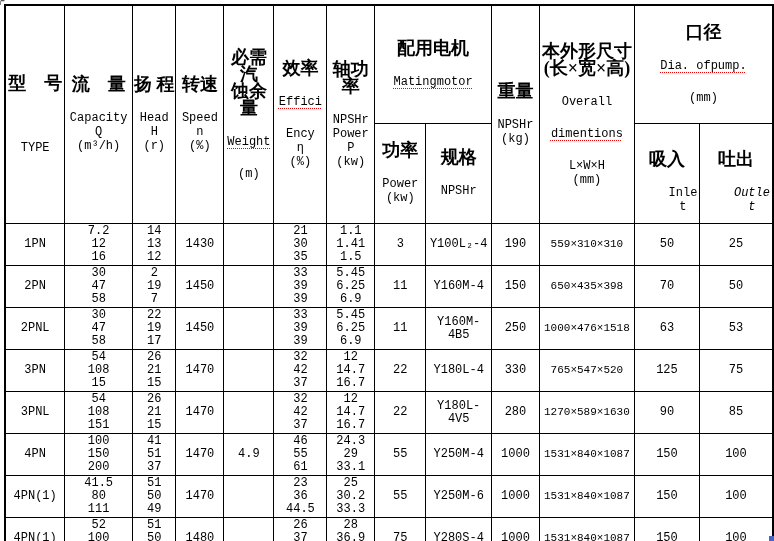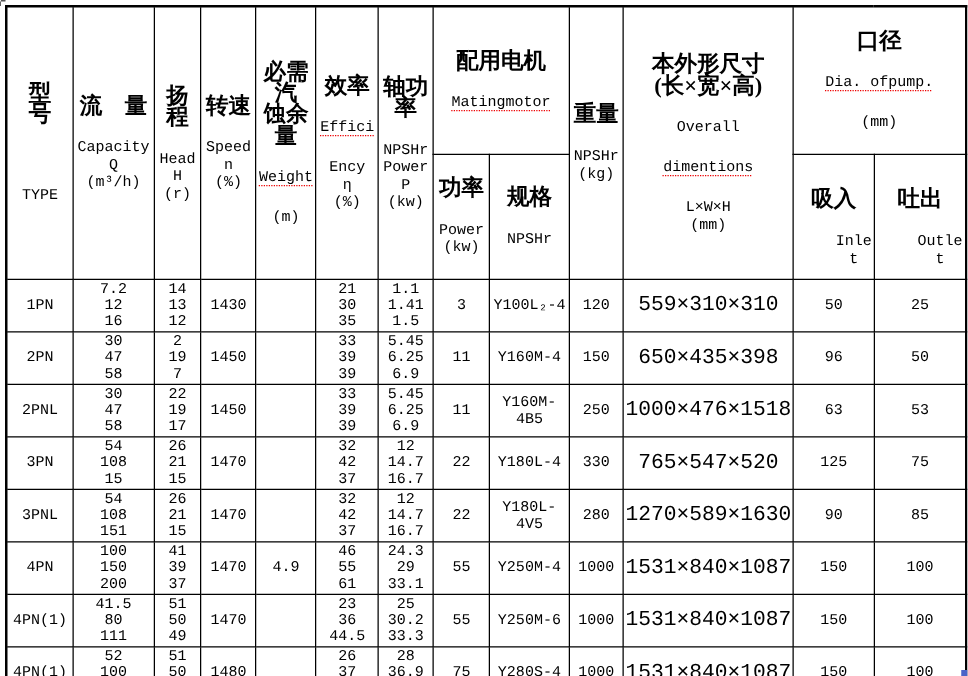--- a/index.html
+++ b/index.html
@@ -18,34 +18,34 @@
     padding:0 1px;
     text-align:center;vertical-align:middle;
     white-space:pre-line;
     font-weight:normal;
     overflow:hidden;
   }
   td{
     font-family:"Liberation Mono","DejaVu Sans Mono",monospace;
     font-size:12px;line-height:13px;height:41px;
   }
-  td.dims{font-size:17px;}
+  td.dims{font-size:11px;}
   .zh{font-size:18px;line-height:17px;font-family:"Liberation Serif","DejaVu Serif",serif;font-weight:bold;}
   .en{font-size:12px;line-height:14px;font-family:"Liberation Mono","DejaVu Sans Mono",monospace;}
   .sq{
     text-decoration:underline dotted #e00;
     text-underline-offset:3px;
     text-decoration-thickness:1px;
   }
   .gap{height:13px;}
   tr.h1{height:34px;}
   tr.h2{height:49px;}
   .brk{display:inline-block;word-break:break-all;margin-left:32px;}
   .w30{width:30px;}
-  .w38{width:38px;}
+  .w38{width:38px;font-style:italic;}
   .move-handle{
     position:absolute;left:-5px;top:-5px;width:12px;height:12px;
     color:#555;font-size:12px;line-height:12px;overflow:hidden;
   }
   .resize-handle{
     position:absolute;left:769px;top:536px;width:5px;height:5px;
     background:#4a63c8;
   }
 </style>
 </head>
@@ -169,21 +169,21 @@
       <td>1430</td>
       <td></td>
       <td>21
 30
 35</td>
       <td>1.1
 1.41
 1.5</td>
       <td>3</td>
       <td>Y100L₂-4</td>
-      <td>120</td>
+      <td>190</td>
       <td class="dims">559×310×310</td>
       <td>50</td>
       <td>25</td>
     </tr>
     <tr>
       <td>2PN</td>
       <td>30
 47
 58</td>
       <td>2
@@ -194,21 +194,21 @@
       <td>33
 39
 39</td>
       <td>5.45
 6.25
 6.9</td>
       <td>11</td>
       <td>Y160M-4</td>
       <td>150</td>
       <td class="dims">650×435×398</td>
-      <td>96</td>
+      <td>70</td>
       <td>50</td>
     </tr>
     <tr>
       <td>2PNL</td>
       <td>30
 47
 58</td>
       <td>22
 19
 17</td>
@@ -272,21 +272,21 @@
       <td class="dims">1270×589×1630</td>
       <td>90</td>
       <td>85</td>
     </tr>
     <tr>
       <td>4PN</td>
       <td>100
 150
 200</td>
       <td>41
-39
+51
 37</td>
       <td>1470</td>
       <td>4.9</td>
       <td>46
 55
 61</td>
       <td>24.3
 29
 33.1</td>
       <td>55</td>

